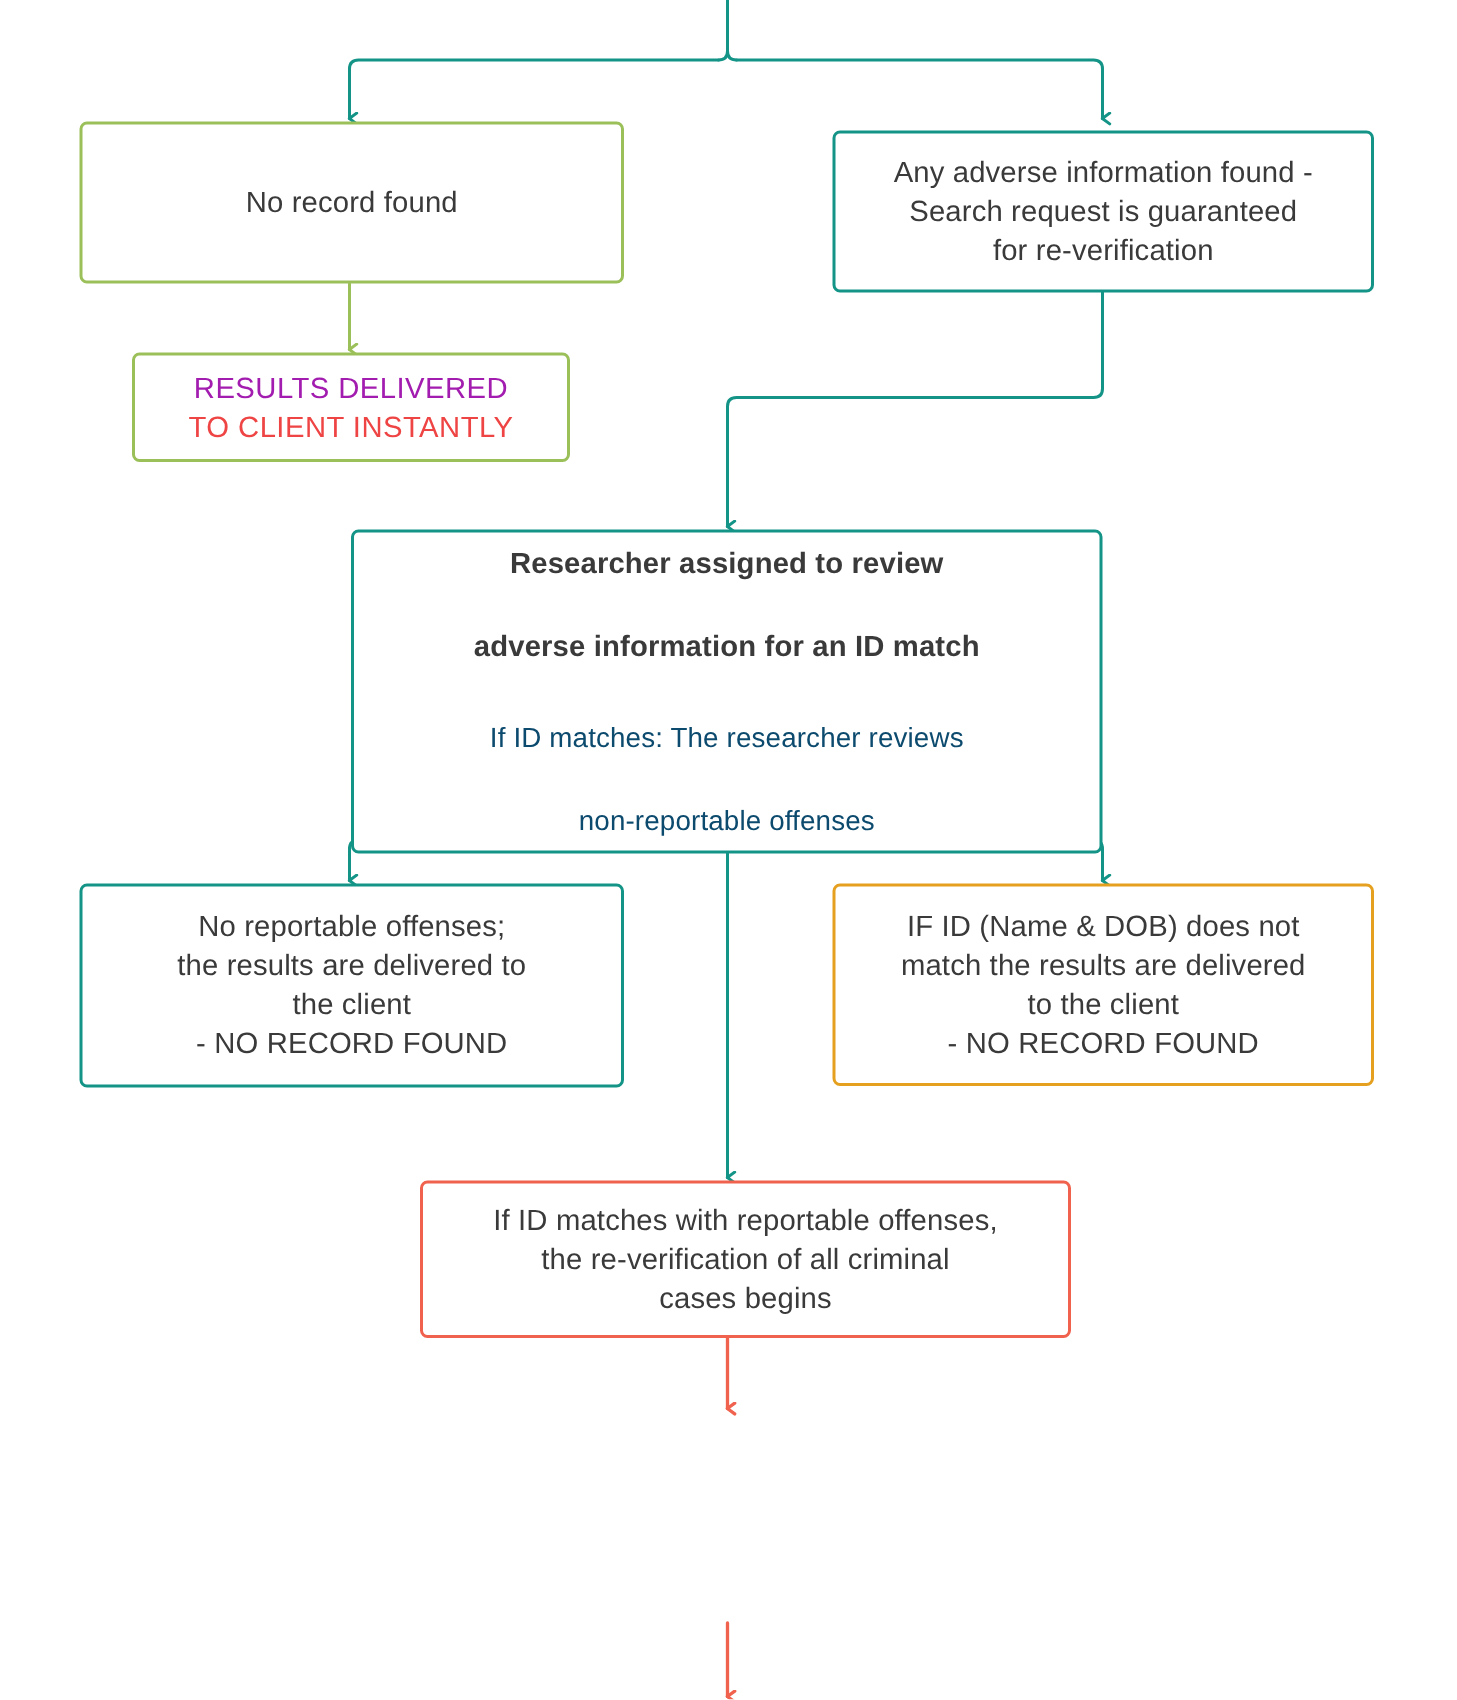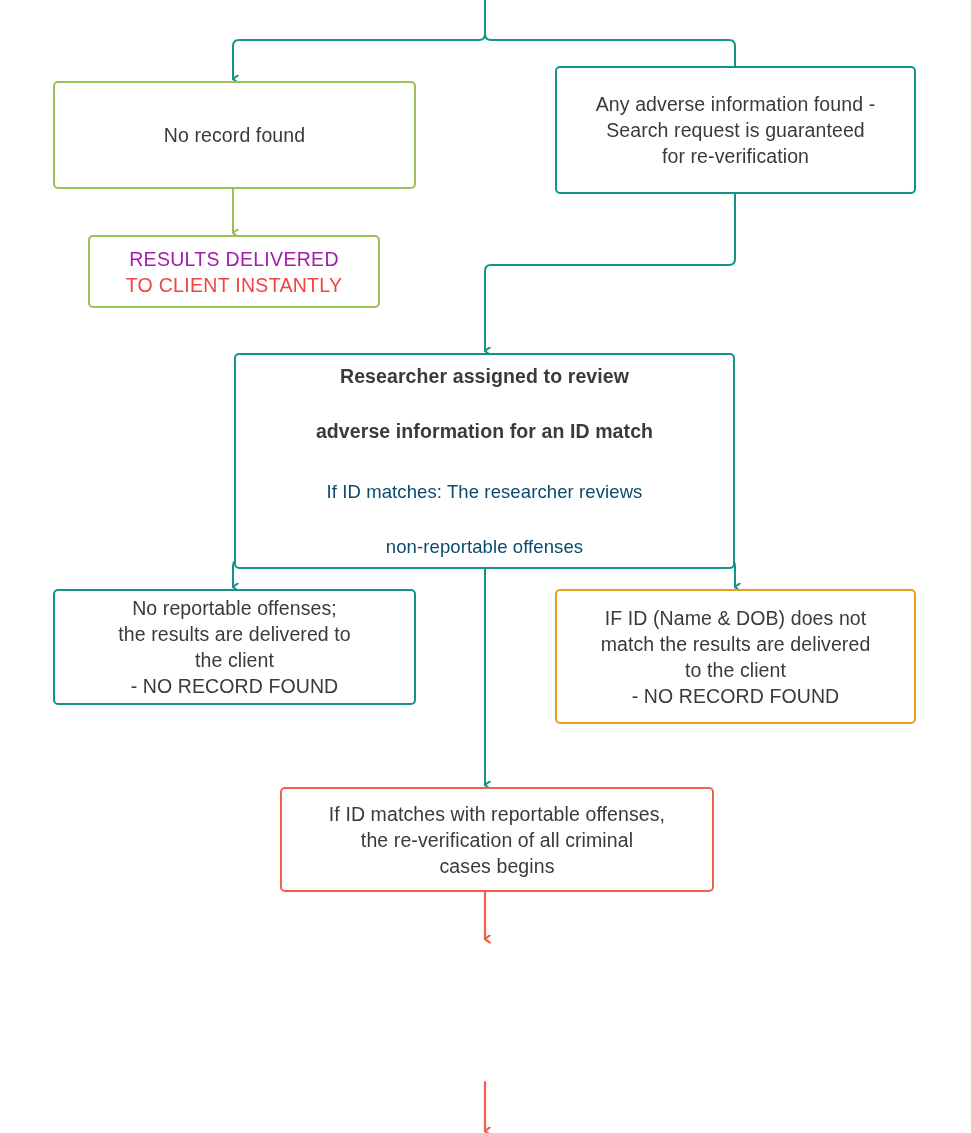--- a/index.html
+++ b/index.html
@@ -61,24 +61,24 @@
   }
   .node-emph {
     font-size: 19.5px;
     line-height: 26px;
     font-weight: 400;
     letter-spacing: 0.3px;
   }
 
   
   #node-no-record          { left: 53px;  top: 81px;  width: 363px; height: 108px; }
-  #node-adverse-info       { left: 555px; top: 66px;  width: 361px; height: 128px; }
+  #node-adverse-info       { left: 555px; top: 87px;  width: 361px; height: 108px; }
   #node-results-delivered  { left: 88px;  top: 235px; width: 292px; height: 73px; }
   #node-researcher         { left: 234px; top: 353px; width: 501px; height: 216px; gap: 29px; }
-  #node-no-reportable      { left: 53px;  top: 589px; width: 363px; height: 116px; }
+  #node-no-reportable      { left: 53px;  top: 589px; width: 363px; height: 136px; }
   #node-id-no-match        { left: 555px; top: 589px; width: 361px; height: 135px; }
   #node-reverification     { left: 267px; top: 787px; width: 434px; height: 105px; margin-left: 13px; }
   #node-county-followup    { left: 217px; top: 941px; width: 534px; height: 141px; }
 </style>
 </head>
 <body>
 
 <div id="flowchart">
 
   <svg id="connectors" viewBox="0 0 971 1133" width="971" height="1133" xmlns="http://www.w3.org/2000/svg">

